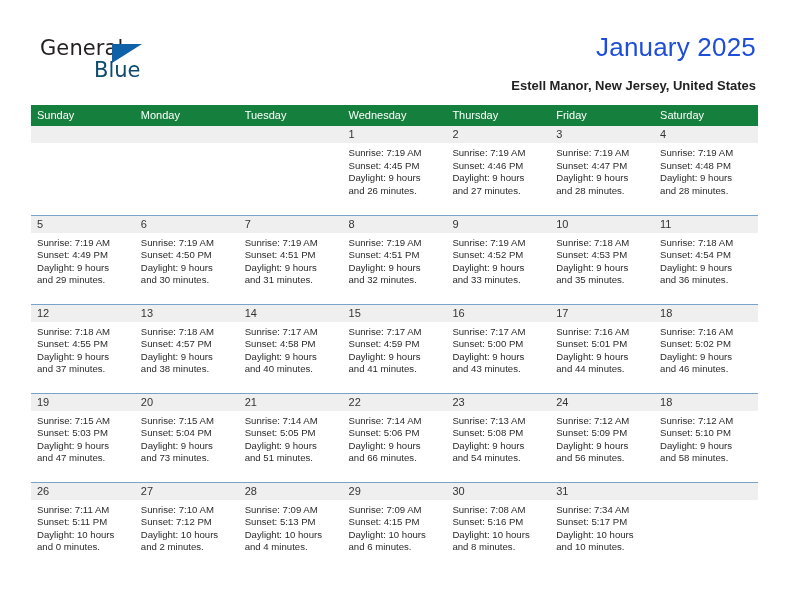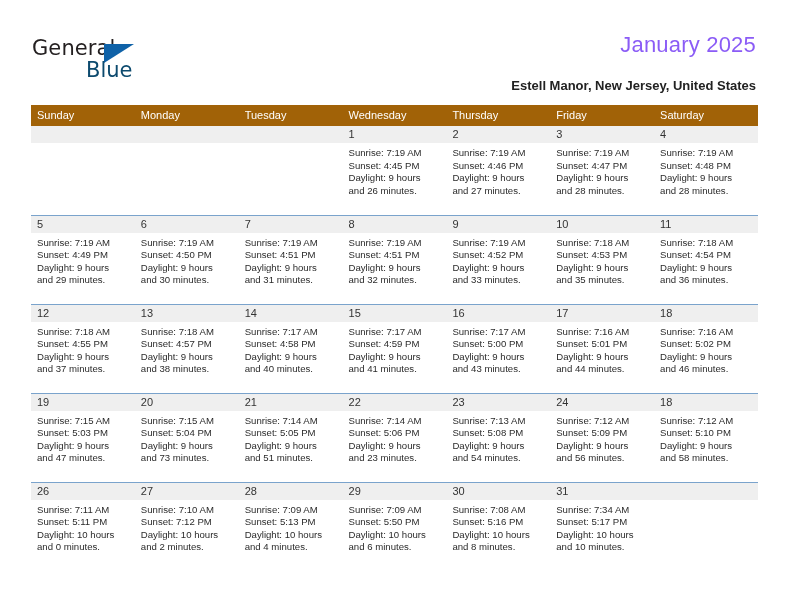--- a/index.html
+++ b/index.html
@@ -24,21 +24,21 @@
   
   .top {
     position: absolute;
     left: 0;
     top: 0;
     width: 792px;
     height: 100px;
   }
   .logo {
     position: absolute;
-    left: 32px;
+    left: 40px;
     top: 36px;
     width: 190px;
     height: 52px;
   }
   .logo-general {
     position: absolute;
     left: 0;
     top: 0;
     font-size: 21px;
     letter-spacing: 0.1px;
@@ -62,23 +62,23 @@
     width: 0;
     height: 0;
     border-left: 30px solid #0f62a8;
     border-bottom: 19px solid transparent;
   }
 
   .title {
     position: absolute;
     right: 36px;
     top: 32px;
-    font-size: 22px;
+    font-size: 26px;
     font-weight: 400;
-    color: #8b5cf6;
+    color: #1d4ed8;
     letter-spacing: 0.2px;
     text-align: center;
     white-space: nowrap;
   }
   .subtitle {
     position: absolute;
     right: 36px;
     top: 78px;
     font-size: 13px;
     font-weight: bold;
@@ -90,21 +90,21 @@
   
   .calendar {
     position: absolute;
     left: 31px;
     top: 105px;
     width: 727px;
     border-collapse: collapse;
     table-layout: fixed;
   }
   .calendar th {
-    background: #a16207;
+    background: #15803d;
     color: #ffffff;
     font-size: 11px;
     font-weight: normal;
     text-align: left;
     padding: 4px 0 5px 6px;
     height: 19px;
     box-sizing: border-box;
     border: none;
   }
   .calendar td {
@@ -372,21 +372,21 @@
               <div>Daylight: 9 hours</div>
               <div>and 51 minutes.</div>
             </div>
           </td>
           <td>
             <div class="daynum">22</div>
             <div class="details">
               <div>Sunrise: 7:14 AM</div>
               <div>Sunset: 5:06 PM</div>
               <div>Daylight: 9 hours</div>
-              <div>and 23 minutes.</div>
+              <div>and 66 minutes.</div>
             </div>
           </td>
           <td>
             <div class="daynum">23</div>
             <div class="details">
               <div>Sunrise: 7:13 AM</div>
               <div>Sunset: 5:08 PM</div>
               <div>Daylight: 9 hours</div>
               <div>and 54 minutes.</div>
             </div>
@@ -435,21 +435,21 @@
               <div>Sunrise: 7:09 AM</div>
               <div>Sunset: 5:13 PM</div>
               <div>Daylight: 10 hours</div>
               <div>and 4 minutes.</div>
             </div>
           </td>
           <td>
             <div class="daynum">29</div>
             <div class="details">
               <div>Sunrise: 7:09 AM</div>
-              <div>Sunset: 5:50 PM</div>
+              <div>Sunset: 4:15 PM</div>
               <div>Daylight: 10 hours</div>
               <div>and 6 minutes.</div>
             </div>
           </td>
           <td>
             <div class="daynum">30</div>
             <div class="details">
               <div>Sunrise: 7:08 AM</div>
               <div>Sunset: 5:16 PM</div>
               <div>Daylight: 10 hours</div>

